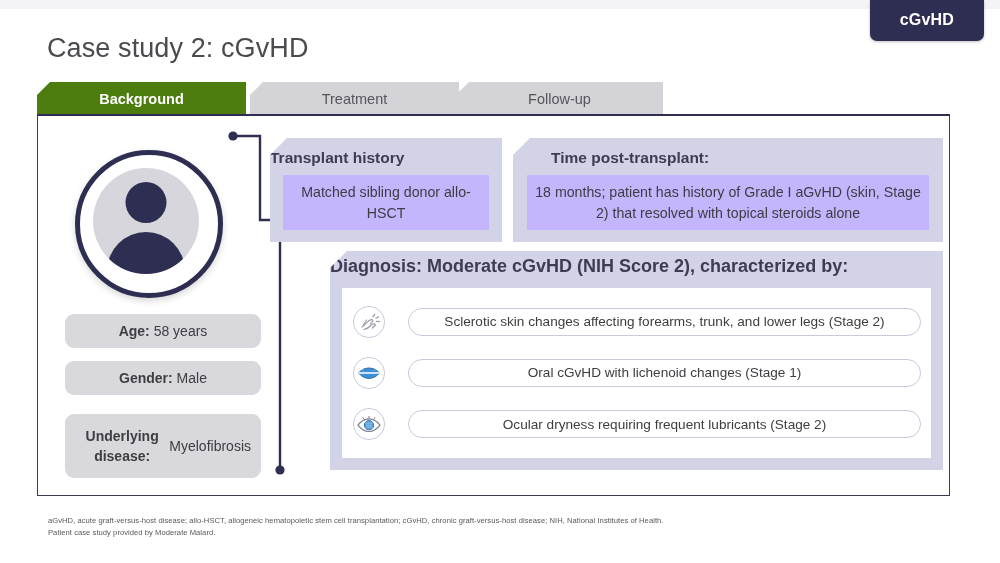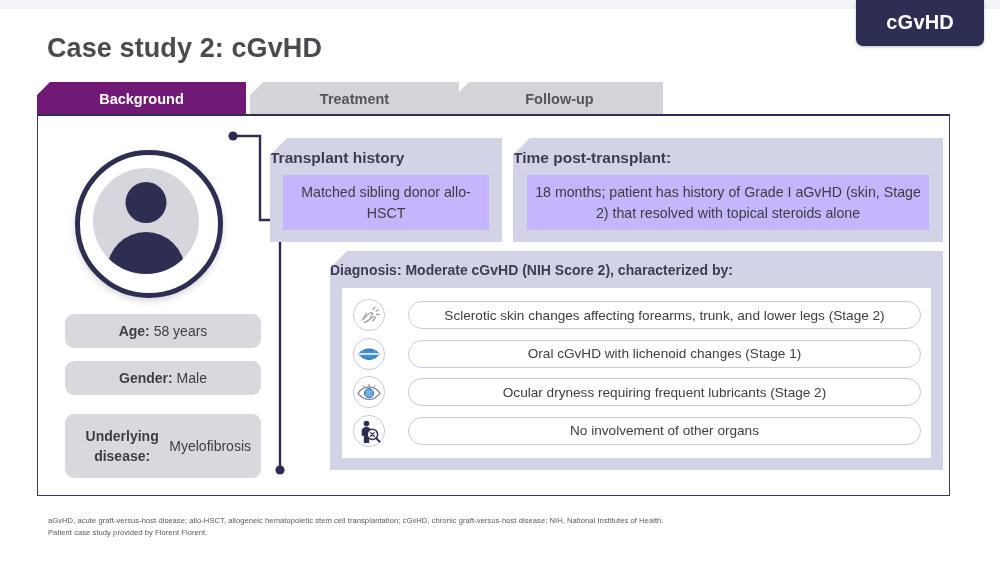--- a/index.html
+++ b/index.html
@@ -17,50 +17,49 @@
   .top-strip {
     position:absolute; left:0; top:0; width:1000px; height:9px;
     background:#f4f4f6;
   }
   
   .badge {
     position:absolute; right:16px; top:0;
     background:#2e2e52;
     color:#ffffff;
     font-weight:bold;
-    font-size:20px;
+    font-size:16px;
     letter-spacing:.2px;
     padding:11px 30px 12px 30px;
     border-radius:0 0 7px 7px;
     box-shadow:0 1px 3px rgba(0,0,0,.25);
   }
   
   .page-title {
     position:absolute; left:47px; top:33px;
     font-size:27px;
     color:#4b4b4f;
-    font-weight:bold;
+    font-weight:normal;
     letter-spacing:.1px;
   }
   
   .tabs { position:absolute; left:37px; top:82px; height:33px; }
   .tab {
     position:absolute; top:0; height:33px;
     display:flex; align-items:center; justify-content:center;
     font-size:14.5px;
     clip-path:polygon(13px 0, 100% 0, 100% 100%, 0 100%, 0 13px);
-    font-weight:bold;
   }
   .tab.inactive {
     background:#d3d3d8;
     color:#55555a;
     box-shadow:inset 0 -1px 0 #bfbfc6;
   }
   .tab.active {
-    background:#701a75;
+    background:#4d7c0f;
     color:#ffffff;
     font-weight:bold;
   }
   .tab-0 { left:0;    width:209px; }
   .tab-1 { left:213px; width:209px; }
   .tab-2 { left:419px; width:207px; }
   
   .frame {
     position:absolute; left:37px; top:114px;
     width:913px; height:382px;
@@ -129,26 +128,26 @@
     text-align:center;
     display:flex; align-items:center; justify-content:center;
     line-height:1.42;
   }
   .p-transplant { left:270px; top:138px; width:232px; height:104px; }
   .p-transplant .panel-title { font-size:15.5px; margin-top:11px; }
   .p-transplant .panel-body {
     margin:8px 13px 0 13px; height:55px; font-size:14.2px;
   }
   .p-time { left:513px; top:138px; width:430px; height:104px; }
-  .p-time .panel-title { font-size:15.5px; margin-top:11px; }
+  .p-time .panel-title { font-size:15.5px; margin-top:11px;padding-left:38px; }
   .p-time .panel-body {
     margin:8px 14px 0 14px; height:55px; font-size:14.2px; padding:0 8px;
   }
   .p-diag { left:330px; top:251px; width:613px; height:219px; }
-  .p-diag .panel-title { font-size:14px; margin-top:11px; }
+  .p-diag .panel-title { font-size:18px; margin-top:5px; }
   .diag-body {
     position:absolute; left:12px; top:37px; width:589px; height:170px;
     background:#ffffff;
     padding:8px 10px 8px 10px;
     display:flex; flex-direction:column; justify-content:space-around;
   }
   .diag-row { display:flex; align-items:center; gap:22px;justify-content:center; }
   .diag-icon { width:34px; height:34px; flex:0 0 34px; }
   .diag-pill {
     flex:1; height:28px;
@@ -261,33 +260,22 @@
         <svg class="diag-icon" viewBox="0 0 34 34">
           <circle cx="17" cy="17" r="15.6" fill="#fff" stroke="#c9c9dd" stroke-width="1"></circle>
           <path d="M6 18.2c3-4.2 6.8-6.3 11-6.3s8 2.1 11 6.3c-3 4.2-6.8 6.3-11 6.3S9 22.4 6 18.2z" fill="none" stroke="#7f7f92" stroke-width="1.2"></path>
           <circle cx="17" cy="18.2" r="4.6" fill="#3c8fd6" stroke="#2b6fa8" stroke-width="1"></circle>
           <path d="M13 16.2h8M13 18.2h8M13 20.2h8M15 14.2v8M17 13.8v8.8M19 14.2v8" stroke="#a8d0ee" stroke-width=".6" fill="none"></path>
           <path d="M11 10.6l1.2 1.8M17 9.4v2M23 10.6l-1.2 1.8" fill="none" stroke="#7f7f92" stroke-width="1" stroke-linecap="round"></path>
         </svg>
         <div class="diag-pill">Ocular dryness requiring frequent lubricants (Stage 2)</div>
       </div>
 
-      <div class="diag-row">
-        <svg class="diag-icon" viewBox="0 0 34 34">
-          <circle cx="17" cy="17" r="15.6" fill="#fff" stroke="#c9c9dd" stroke-width="1"></circle>
-          <circle cx="14.5" cy="9.6" r="2.8" fill="#2e2e52"></circle>
-          <path d="M14.5 13c-3 0-4.8 1.8-4.8 4.4v4.4h2.1V29h5.4v-7.2h2.1v-4.4c0-2.6-1.8-4.4-4.8-4.4z" fill="#2e2e52"></path>
-          <circle cx="20.4" cy="20.4" r="5.2" fill="#ffffff" stroke="#2e2e52" stroke-width="1.5"></circle>
-          <path d="M24.2 24.2l3.4 3.4" stroke="#2e2e52" stroke-width="2" stroke-linecap="round"></path>
-          <path d="M18.6 18.6l3.6 3.6M22.2 18.6l-3.6 3.6" stroke="#2e2e52" stroke-width="1.3" stroke-linecap="round"></path>
-        </svg>
-        <div class="diag-pill">No involvement of other organs</div>
-      </div>
 
     </div>
   </div>
 
   <div class="footnote">
     <div>aGvHD, acute graft-versus-host disease; allo-HSCT, allogeneic hematopoietic stem cell transplantation; cGvHD, chronic graft-versus-host disease; NIH, National Institutes of Health.</div>
-    <div>Patient case study provided by Florent Florent.</div>
+    <div>Patient case study provided by Moderate Malard.</div>
   </div>
 
 </div>
 
 </body></html>

